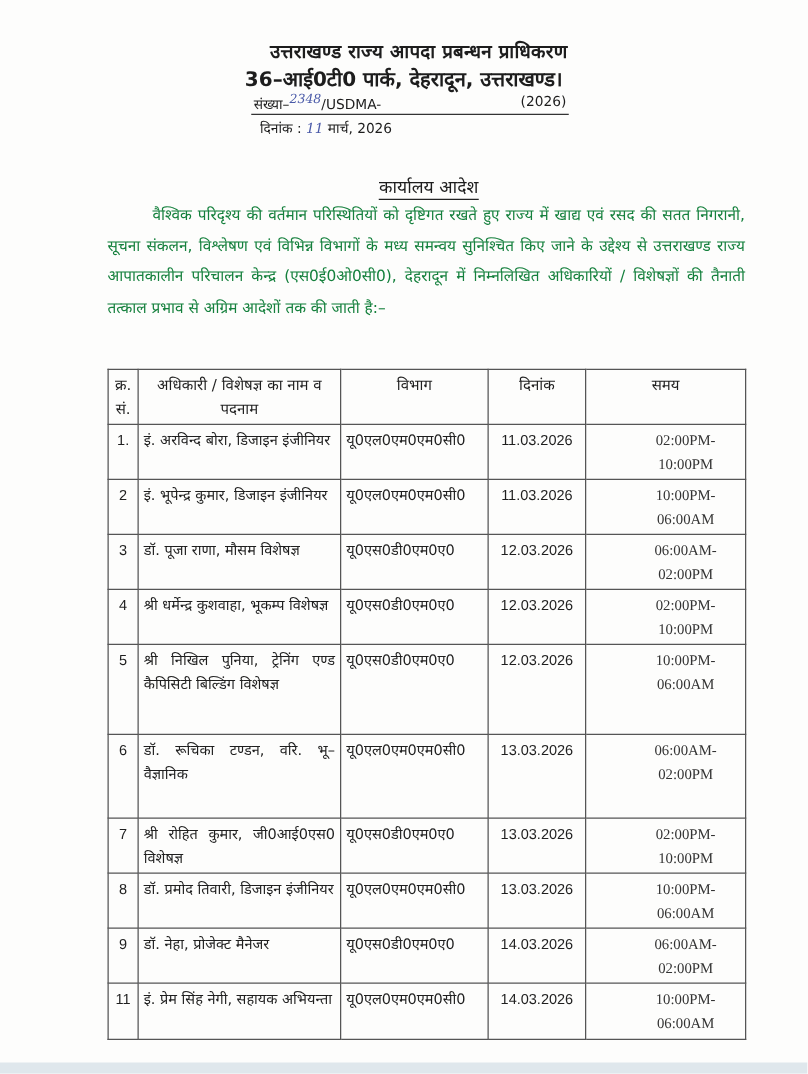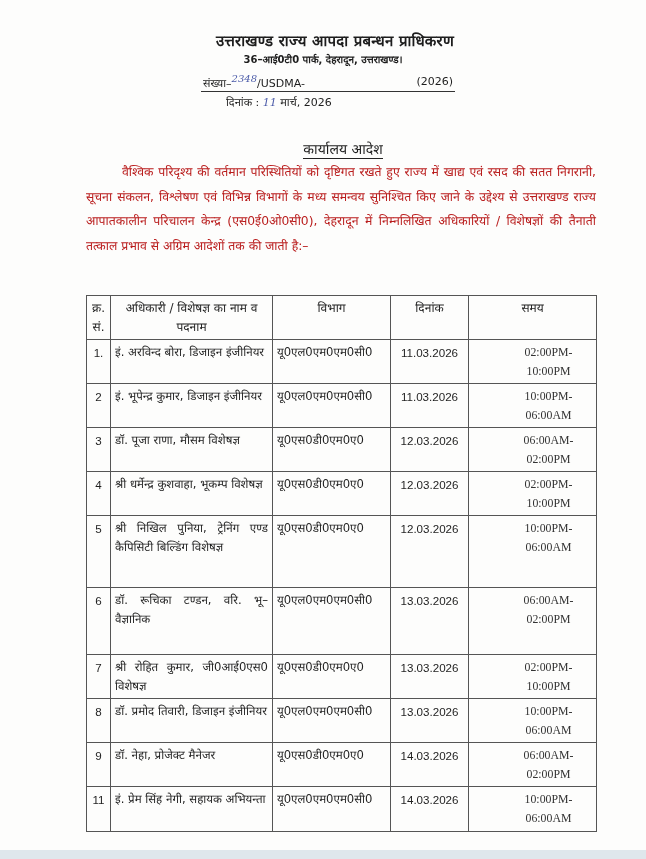--- a/index.html
+++ b/index.html
@@ -4,42 +4,42 @@
   <style>
     html, body { margin: 0; padding: 0; }
     body {
       width: 646px; height: 859px; overflow: hidden; position: relative;
       background: #fdfdfc;
       font-family: "DejaVu Sans", "Liberation Sans", sans-serif;
       color: #1d1d1d;
     }
     .hdr { position: absolute; left: 0; width: 646px; text-align: center; }
     .hdr-org { top: 30px; font-size: 15px; font-weight: bold; letter-spacing: 0.2px; padding-left: 12px; }
-    .hdr-addr { top: 52px; font-size: 10px; font-weight: bold; }
+    .hdr-addr { top: 52px; font-size: 16px; font-weight: bold; }
     .hdr-ref { top: 75px; font-size: 11px; }
     .hdr-ref .ref-inner {
       display: inline-block; border-bottom: 1px solid #333; padding: 0 2px 1px 2px;
       width: 250px; text-align: left; margin-left: 10px;
     }
     .hdr-ref .ref-no { font-family: "DejaVu Serif", serif; font-style: italic; color: #4a5aa8; font-size: 10px; position: relative; top: -5px; }
     .hdr-ref .ref-year { float: right; }
-    .hdr-date { top: 94px; font-size: 11px; left: 226px; width: auto; text-align: right; }
+    .hdr-date { top: 94px; font-size: 11px; left: 208px; width: auto; text-align: right; }
     .hdr-date .date-day { font-family: "DejaVu Serif", serif; font-style: italic; color: #4a5aa8; }
 
     .order-title {
       position: absolute; top: 139px; left: 0; width: 646px; text-align: center;
       font-size: 14px;
       padding-left: 20px;
     }
     .order-title span { border-bottom: 1px solid #222; padding-bottom: 1px; }
 
     .para {
       position: absolute; top: 160px; left: 86px; width: 510px;
       font-size: 12.3px; line-height: 24.5px; text-align: justify;
-      text-indent: 36px; color: #b91c1c;
+      text-indent: 36px; color: #15803d;
     }
 
     table.roster {
       position: absolute; top: 295px; left: 86px; width: 510px;
       border-collapse: collapse; table-layout: fixed;
       font-size: 11.6px; color: #1f1f1f;
     }
     table.roster th, table.roster td {
       border: 1px solid #555; vertical-align: top; padding: 3px 4px 2px 4px;
       line-height: 19px;

